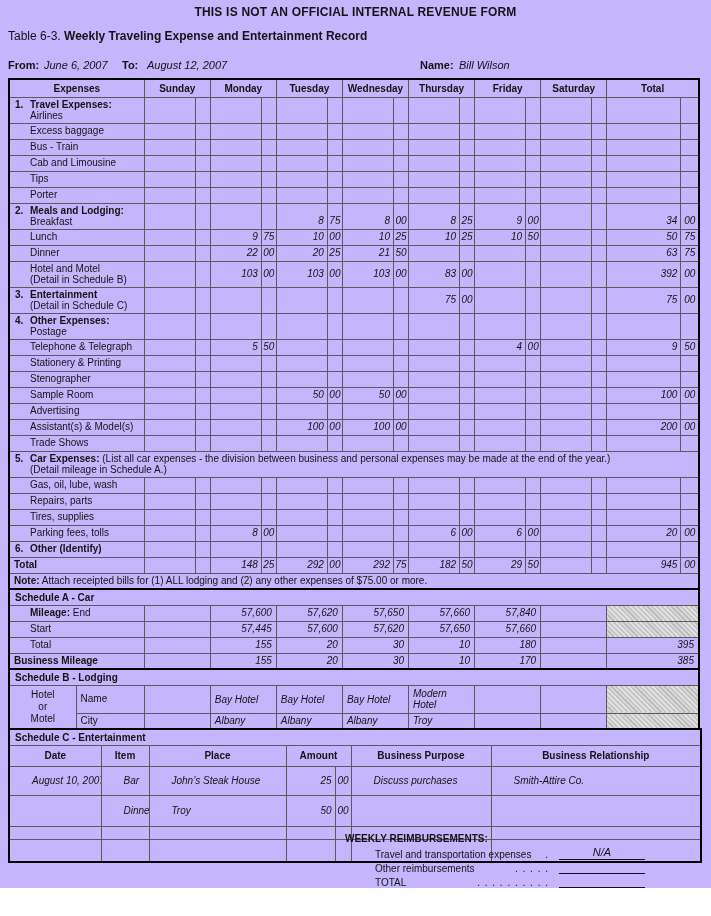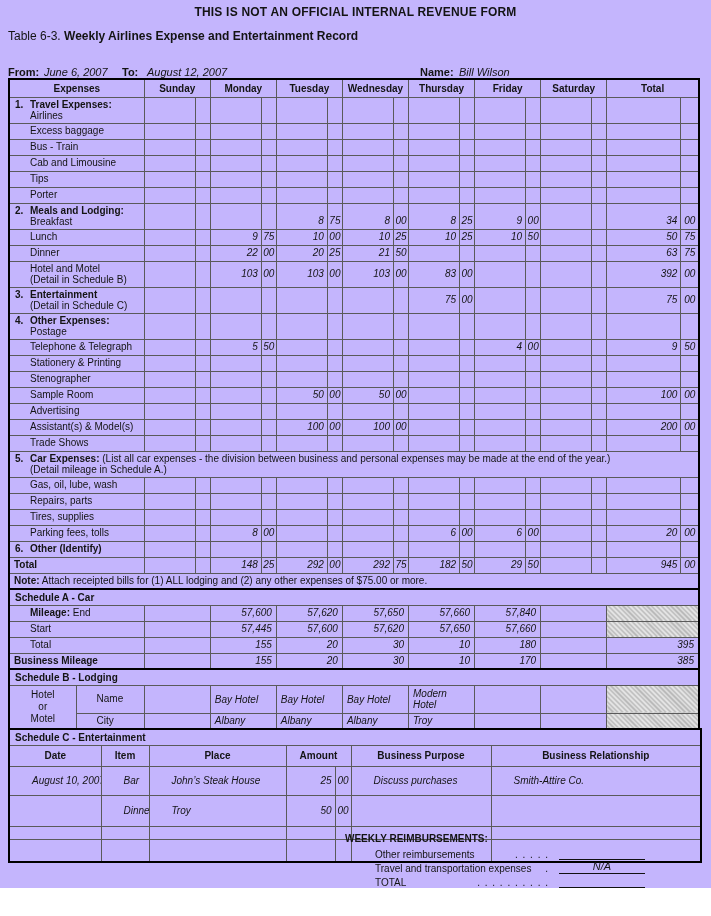--- a/index.html
+++ b/index.html
@@ -3,21 +3,21 @@
 <meta charset="utf-8">
 <style>
   html,body{margin:0;padding:0;background:#fff;}
   #page{position:relative;width:711px;height:888px;background:#c4b5fd;
         font-family:"Liberation Sans",sans-serif;color:#141414;overflow:hidden;}
   .b{font-weight:bold;}
   .banner{position:absolute;top:5px;left:0;width:100%;text-align:center;
           font-weight:bold;font-size:12px;letter-spacing:.2px;}
   .caption{position:absolute;top:29px;left:8px;font-size:12px;}
   .meta{position:absolute;top:59px;left:8px;width:698px;height:14px;font-size:11px;}
-  .meta span{position:absolute;top:7px;white-space:nowrap;}
+  .meta span{position:absolute;top:0;white-space:nowrap;}
   .meta .lab{font-weight:bold;}
   .meta .val{font-style:italic;}
 
   .tables{position:absolute;top:78px;left:8px;width:692px;}
   table{border-collapse:collapse;table-layout:fixed;width:692px;}
   table.main,table.cmain{border:2px solid #000;}
   table.cmain{margin-top:-2px;}
   td{border:1px solid #5a5a5a;padding:0 3px;font-size:10px;line-height:1.15;
      white-space:nowrap;overflow:hidden;vertical-align:middle;}
   tr.hr{height:18px;} tr.r1{height:16px;} tr.r2{height:25px;}
@@ -30,21 +30,21 @@
   .num{position:absolute;left:2px;top:0;font-weight:bold;}
   .txt{display:block;margin-left:17px;}
   .ni{margin-left:1px;}
   .sub{margin-left:17px;}
   td.dol{text-align:right;font-style:italic;padding-right:3px;}
   td.cts{text-align:center;font-style:italic;padding:0 1px;}
   td.vb{vertical-align:bottom;padding-bottom:2px;}
   tr.tit td{font-weight:bold;border-top:2px solid #000;padding:2px 3px 1px 5px;}
   td.numcell{text-align:right;font-style:italic;padding-right:4px;}
   td.shade{background:repeating-linear-gradient(45deg,#b7b7b7 0 1.6px,#e6e6e6 1.6px 3.4px);}
-  td.sublab{padding-left:20px;}
+  td.sublab{padding-left:4px;}
   td.side{text-align:center;line-height:1.2;padding:1px;}
   td.bcell{font-style:italic;padding-left:4px;white-space:normal;line-height:1.1;}
   td.chdr{font-weight:bold;text-align:center;}
   td.ccell{font-style:italic;padding-left:22px;}
 
   .reimb{position:absolute;left:345px;top:833px;width:300px;font-size:10px;}
   .rhead{font-weight:bold;margin-bottom:2px;}
   .rl{display:flex;align-items:flex-end;height:14px;}
   .rl .rlab{margin-left:30px;white-space:nowrap;}
   .rl .dots{flex:1;text-align:right;padding-right:10px;letter-spacing:1px;overflow:hidden;white-space:nowrap;}
@@ -53,21 +53,21 @@
 </style>
 </head>
 <body>
 
 <div id="page">
 
   <div class="banner">THIS IS NOT AN OFFICIAL INTERNAL REVENUE FORM</div>
 
   <div class="caption">
     <span>Table 6-3.</span>
-    <span class="b">Weekly Airlines Expense and Entertainment Record</span>
+    <span class="b">Weekly Traveling Expense and Entertainment Record</span>
   </div>
 
   <div class="meta">
     <span class="lab" style="left:0">From:</span>
     <span class="val" style="left:36px">June 6, 2007</span>
     <span class="lab" style="left:114px">To:</span>
     <span class="val" style="left:139px">August 12, 2007</span>
     <span class="lab" style="left:412px">Name:</span>
     <span class="val" style="left:451px">Bill Wilson</span>
   </div>
@@ -872,28 +872,28 @@
             <td class="ccell"></td>
           </tr>
         </tbody>
     </table>
   </div>
 
   <div class="reimb">
     <div class="rhead">WEEKLY REIMBURSEMENTS:</div>
     <div id="reimb-lines">
         <div class="rl">
+          <span class="rlab">Travel and transportation expenses</span>
+          <span class="dots">.</span>
+          <span class="line">N/A</span>
+        </div>
+        <div class="rl">
           <span class="rlab">Other reimbursements</span>
           <span class="dots">.  .  .  .  .</span>
           <span class="line"></span>
-        </div>
-        <div class="rl">
-          <span class="rlab">Travel and transportation expenses</span>
-          <span class="dots">.</span>
-          <span class="line">N/A</span>
         </div>
         <div class="rl">
           <span class="rlab">TOTAL</span>
           <span class="dots">.  .  .  .  .  .  .  .  .  .</span>
           <span class="line"></span>
         </div>
       </div>
   </div>
 
 </div>

